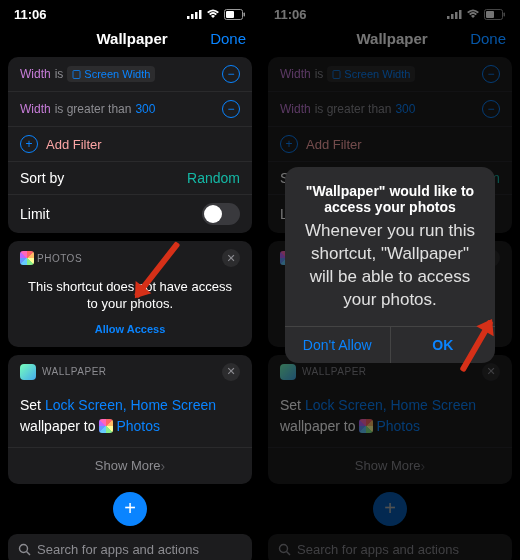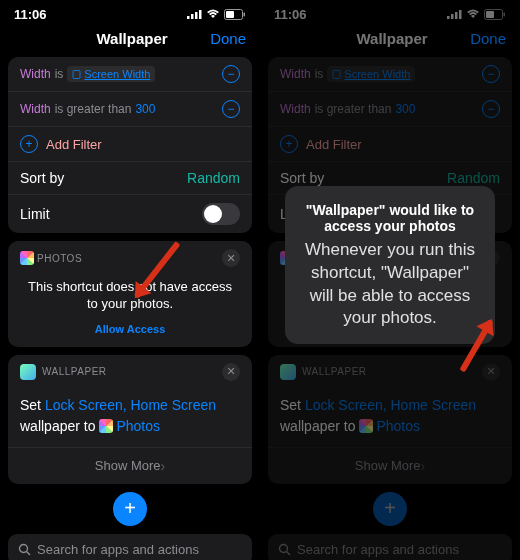--- a/index.html
+++ b/index.html
@@ -10,21 +10,21 @@
   .nav { display: flex; justify-content: space-between; align-items: center; padding: 6px 14px 10px 14px; }
   .nav-title { color: #fff; font-size: 15px; font-weight: 600; flex: 1; text-align: center; }
   .nav-done { color: #0a84ff; font-size: 15px; font-weight: 400; }
   .nav-spacer { width: 40px; }
   .content { padding: 0 8px; }
   .card { background: #1c1c1e; border-radius: 10px; margin-bottom: 8px; overflow: hidden; }
   .row { display: flex; align-items: center; padding: 8px 12px; font-size: 12px; border-bottom: 1px solid #2a2a2c; min-height: 32px; }
   .row:last-child { border-bottom: none; }
   .filter-w { color: #c77dd9; }
   .filter-op { color: #8c8c91; margin: 0 4px; }
-  .filter-tag { display: inline-flex; align-items: center; background: #2c2c2e; border-radius: 4px; padding: 2px 5px; color: #0a84ff; font-size: 11px; gap: 3px; text-decoration: underline; }
+  .filter-tag { display: inline-flex; align-items: center; background: #2c2c2e; border-radius: 4px; padding: 2px 5px; color: #0a84ff; font-size: 11px; gap: 3px; }
   .filter-val { color: #0a84ff; }
   .minus-circ { margin-left: auto; width: 18px; height: 18px; border: 1.3px solid #0a84ff; border-radius: 50%; display: flex; align-items: center; justify-content: center; color: #0a84ff; font-size: 12px; line-height: 1; }
   .plus-circ { width: 18px; height: 18px; border: 1.3px solid #0a84ff; border-radius: 50%; display: flex; align-items: center; justify-content: center; color: #0a84ff; font-size: 12px; line-height: 1; margin-right: 8px; }
   .add-filter { color: #fca5a5; font-size: 13px; }
   .label-w { color: #fff; font-size: 14px; }
   .val-link { color: #14b8a6; font-size: 14px; margin-left: auto; }
   .toggle { margin-left: auto; width: 38px; height: 22px; background: #39393d; border-radius: 11px; position: relative; }
   .toggle::after { content: ''; position: absolute; width: 18px; height: 18px; background: #fff; border-radius: 50%; top: 2px; left: 2px; }
   .card-hdr { display: flex; align-items: center; padding: 8px 12px 4px 12px; }
   .app-badge { width: 16px; height: 16px; border-radius: 4px; margin-right: 6px; }
@@ -251,17 +251,21 @@
       </svg>
     <span>Search for apps and actions</span>
   </div>
 
   <div class="dialog-bg" style="filter:none">
     <div class="dialog" style="margin-top:-30px">
       <div class="dialog-txt">
         <div class="dialog-title">"Wallpaper" would like to access your photos</div>
         <div class="dialog-msg">Whenever you run this shortcut, "Wallpaper" will be able to access your photos.</div>
       </div>
+      <div class="dialog-btns">
+        <div class="dialog-btn">Don't Allow</div>
+        <div class="dialog-btn">OK</div>
+      </div>
     </div>
   </div>
 
   <div class="arrow" style="left:202px;top:368px;transform:rotate(-60deg);width:58px;filter:none"></div>
 </div>
 
 </body></html>

